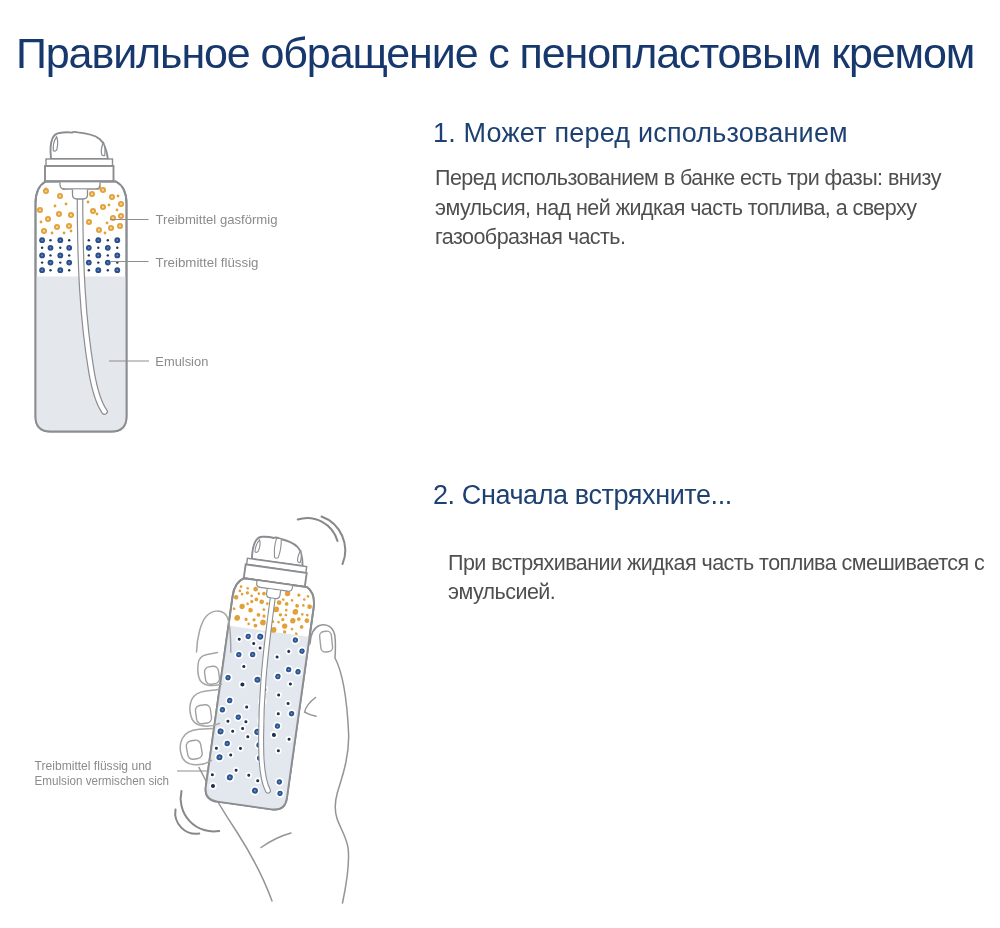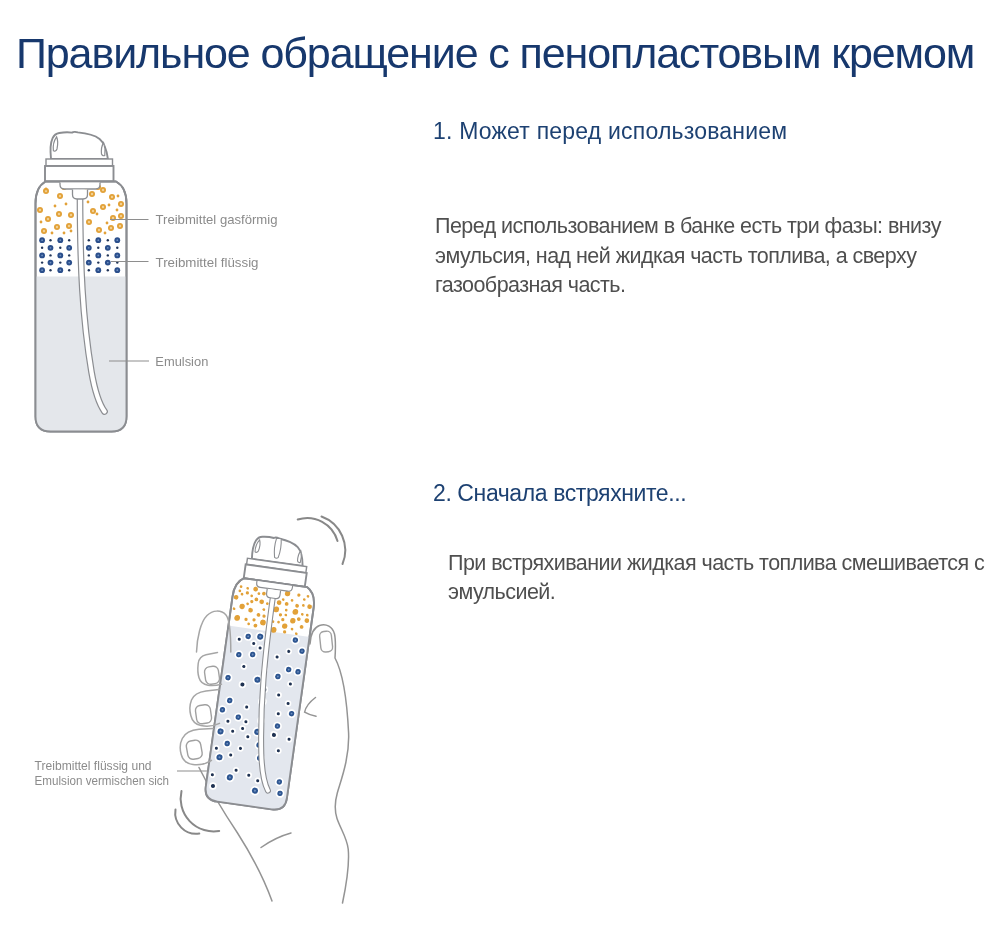--- a/index.html
+++ b/index.html
@@ -1,28 +1,28 @@
 <!DOCTYPE html>
 <html lang="ru"><head>
 <meta charset="utf-8">
 <style>
   html,body{margin:0;padding:0;background:#fff;}
   body{width:1000px;height:928px;position:relative;overflow:hidden;
        font-family:"Liberation Sans",sans-serif;}
   .title{position:absolute;left:16px;top:29px;font-size:43px;color:#17386d;
          letter-spacing:-1.1px;white-space:nowrap;}
-  .h2{position:absolute;font-size:23px;color:#1d4172;white-space:nowrap;}
+  .h2{position:absolute;font-size:27px;color:#1d4172;white-space:nowrap;}
   .p{position:absolute;font-size:21.5px;color:#4f4f4f;line-height:29.5px;
      letter-spacing:-0.55px;white-space:nowrap;}
 </style>
 </head>
 <body>
 <div class="title">Правильное обращение с пенопластовым кремом</div>
 <div class="h2" style="left:433px;top:117.8px;letter-spacing:0.2px;">1. Может перед использованием</div>
-<div class="p" style="left:435px;top:164.2px;margin-top:48px;">Перед использованием в банке есть три фазы: внизу<br>эмульсия, над ней жидкая часть топлива, а сверху<br>газообразная часть.</div>
+<div class="p" style="left:435px;top:164.2px;">Перед использованием в банке есть три фазы: внизу<br>эмульсия, над ней жидкая часть топлива, а сверху<br>газообразная часть.</div>
 <div class="h2" style="left:433px;top:480px;letter-spacing:-0.4px;">2. Сначала встряхните...</div>
 <div class="p" style="left:434px;top:548.8px;margin-left:14px;">При встряхивании жидкая часть топлива смешивается с<br>эмульсией.</div>
 <svg width="1000" height="928" viewBox="0 0 1000 928" style="position:absolute;left:0;top:0">
 <clipPath id="body1">
       <path d="M45.5,181.5 C38.5,185.5 35.5,193.5 35.5,203.5 L35.5,416.5 Q35.5,431.5 50.5,431.5 L111.5,431.5 Q126.5,431.5 126.5,416.5 L126.5,203.5 C126.5,193.5 123.5,185.5 116,181.5 Z"></path>
     </clipPath>
 <g>
 <path d="M51,159 C50,149.5 50.6,142.5 52.6,138.2 C53.8,135.6 56.2,133.5 59.2,133 C63.5,132.2 69.5,132.2 72,132.6 C73,131.9 76.2,131.8 77.8,132.4 C85.5,133.1 95,135.4 99.6,139 C103.6,142.3 106.6,149.5 107.9,159 Z" fill="#fff" stroke="#8b8d91" stroke-width="1.9" stroke-linejoin="round"></path>
 <path d="M56.6,136.8 C54.2,140.2 52.8,146 53.4,150.8 C54.6,151.6 56.2,151 57,149 C58,144.4 57.8,139.6 56.6,136.8 Z" fill="#fff" stroke="#8b8d91" stroke-width="1.2"></path>
 <path d="M103.6,142.6 C104.9,146.3 105.4,151.3 104.8,155.4 C103.8,156.1 102.2,155.7 101.5,154 C101.1,150.3 101.8,145.5 103.6,142.6 Z" fill="#fff" stroke="#8b8d91" stroke-width="1.2"></path>

